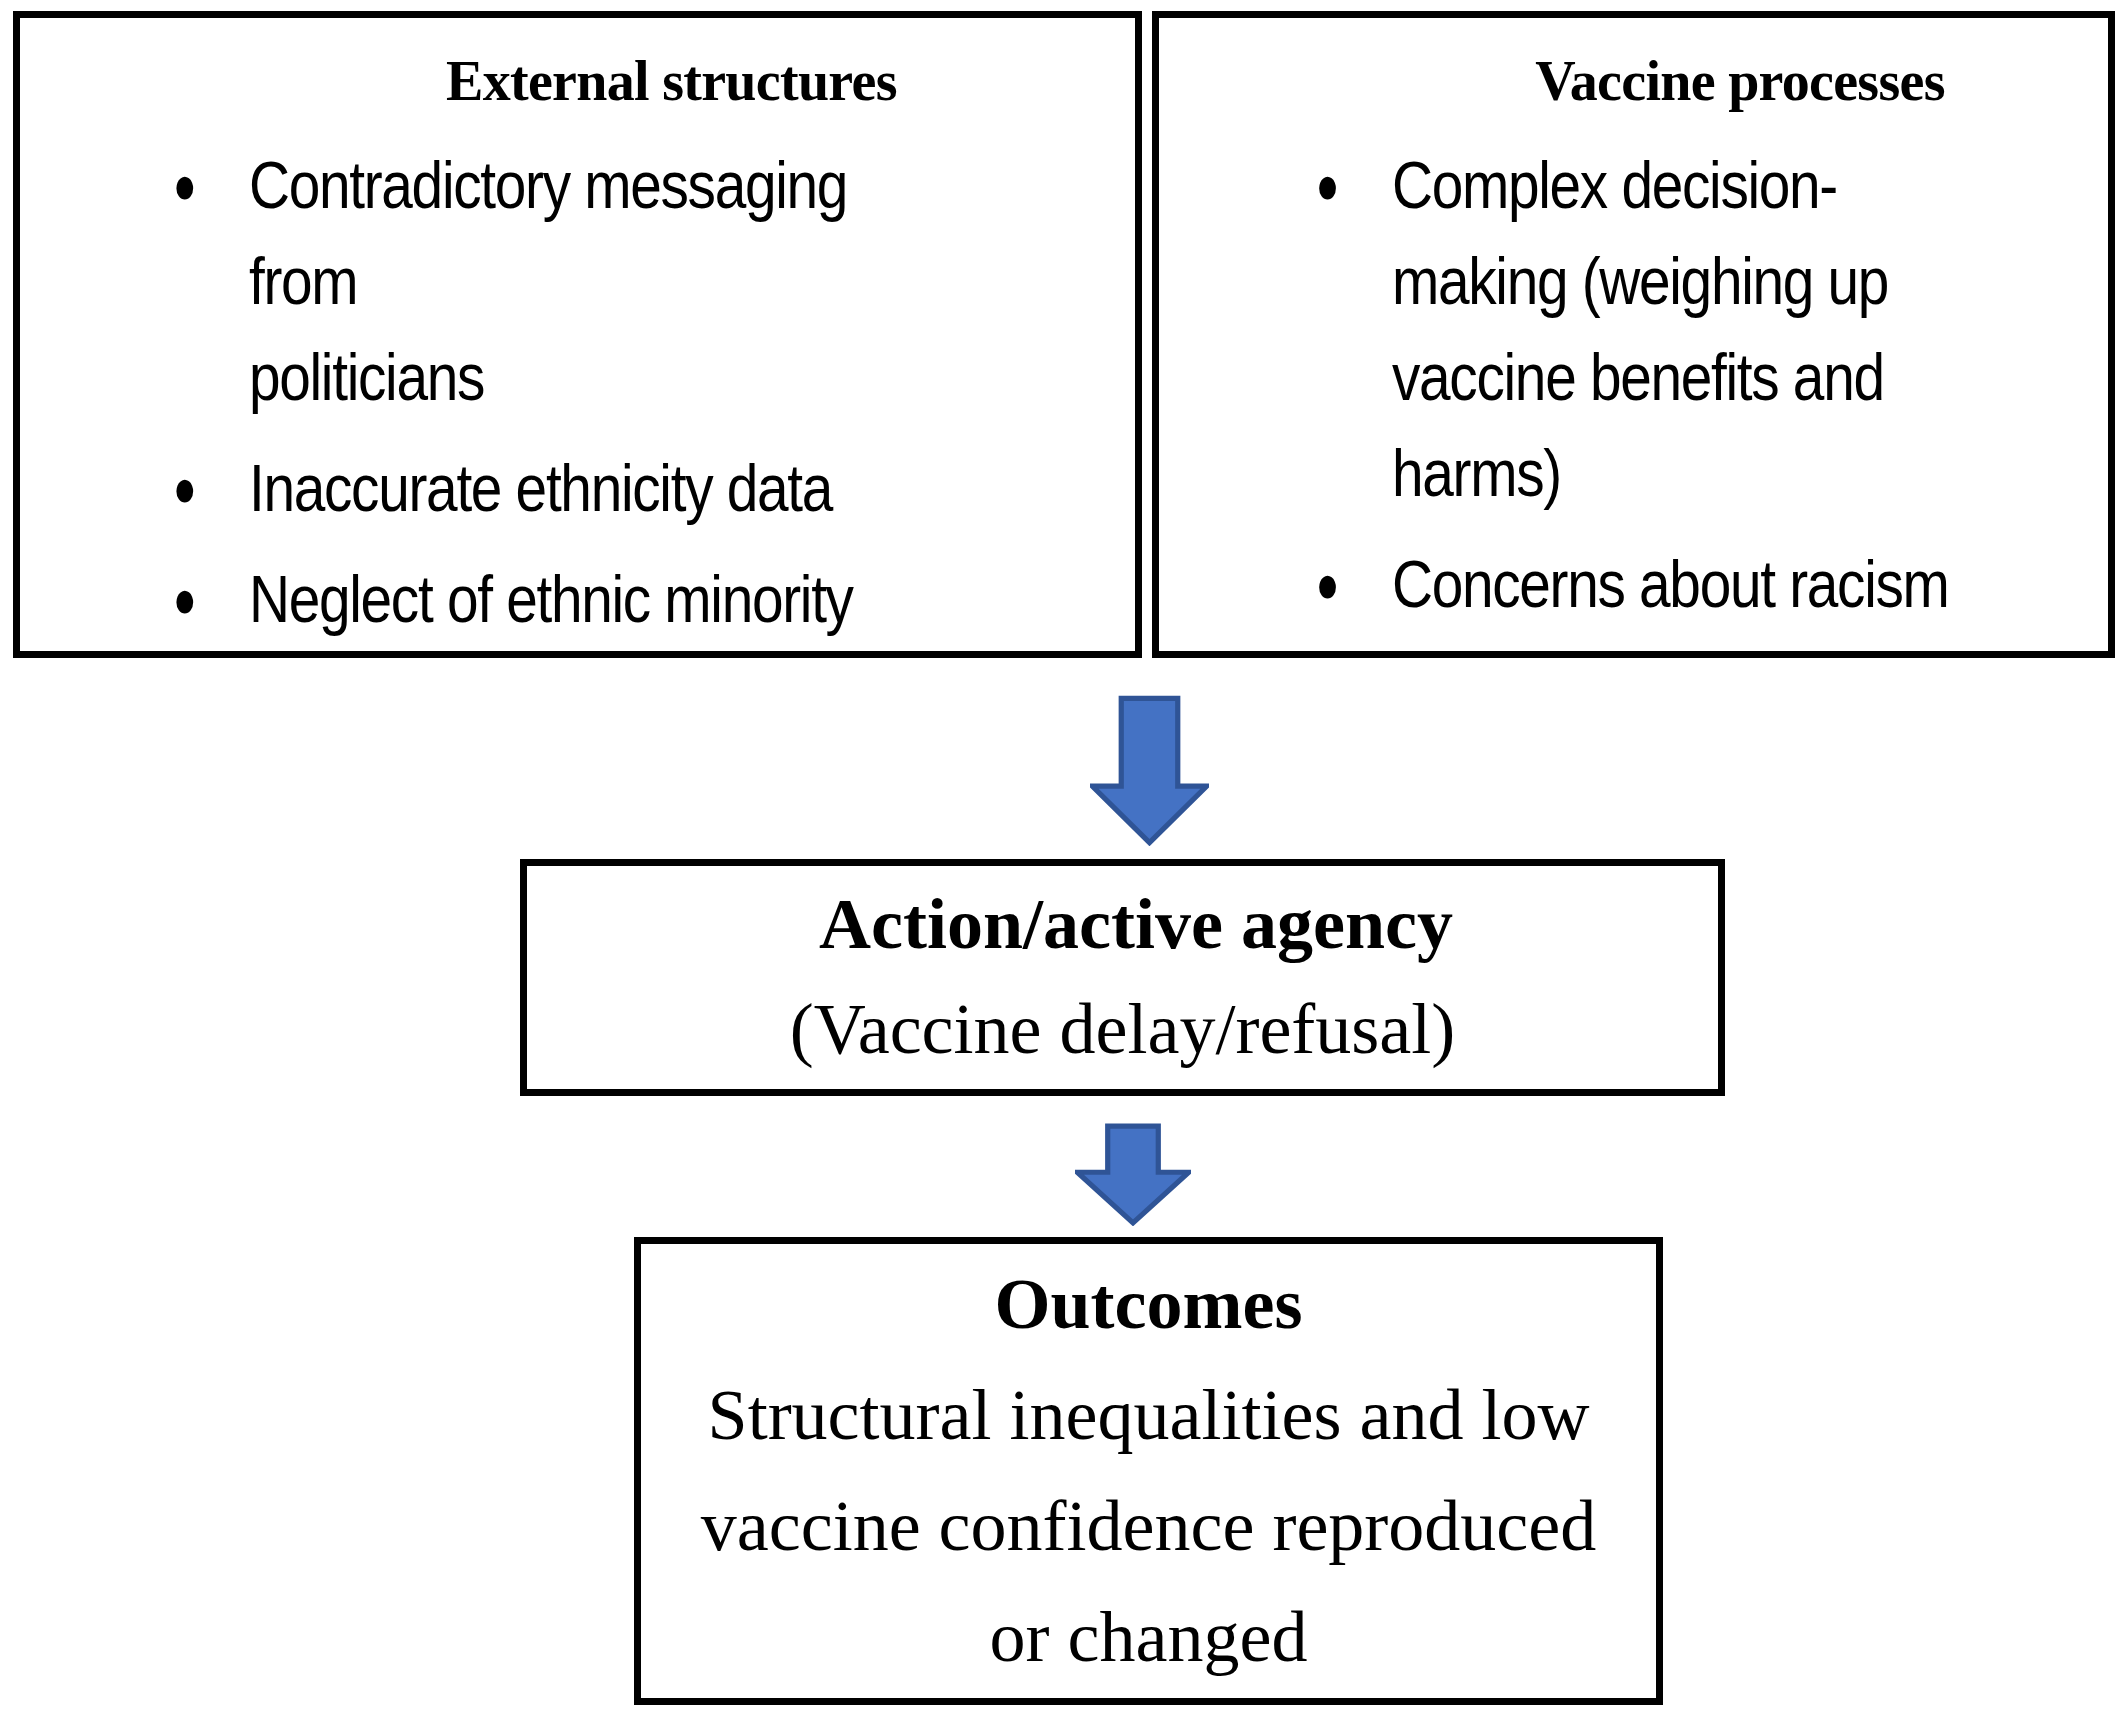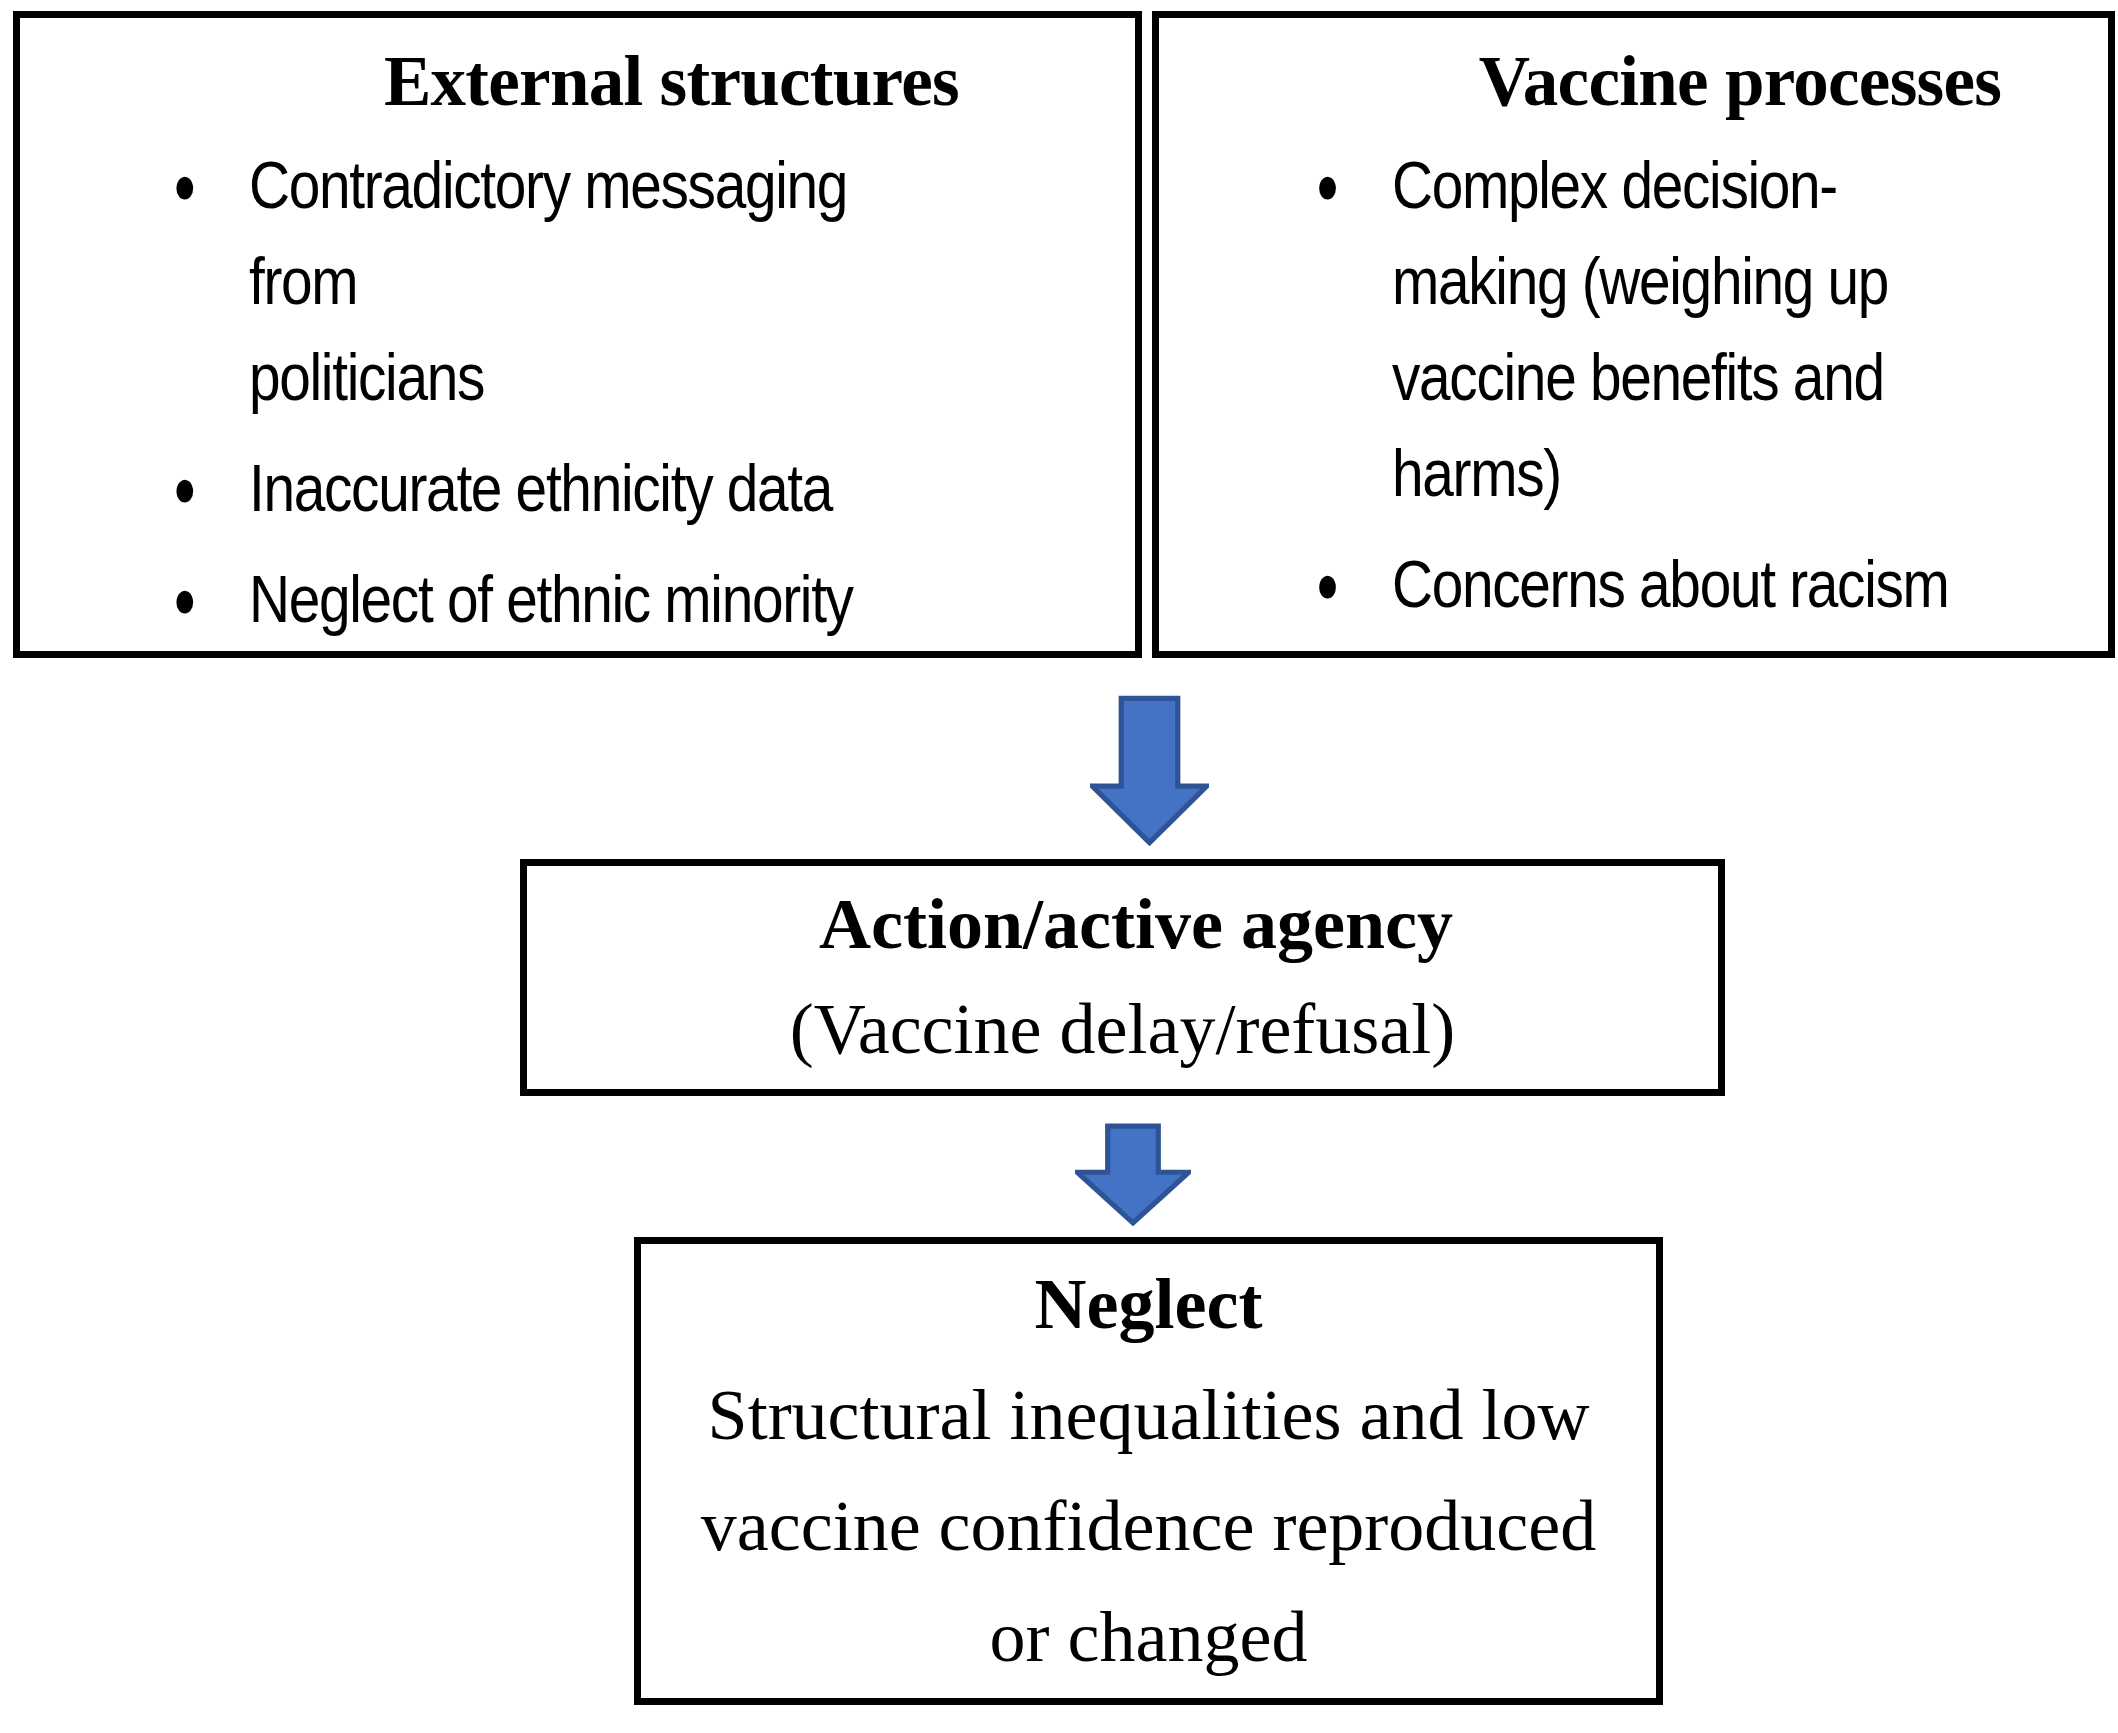--- a/index.html
+++ b/index.html
@@ -25,21 +25,21 @@
   }
   
   .box-external { left: 13.4px;   top: 10.5px; width: 1129px; height: 647px; }
   .box-internal { left: 1152px; top: 10.5px; width: 963px; height: 647px; }
   .factor-inner {
     padding: 22.4px 67px 0 254px;
   }
   .box-internal .factor-inner { padding-right: 45px; padding-left: 258px; }
   .factor-title {
     font-weight: bold;
-    font-size: 71px;
+    font-size: 56px;
     line-height: 82px;
     text-align: center;
     white-space: nowrap;
     letter-spacing: -0.7px;
   }
   .bullet-list {
     margin-top: 15px;
   }
   .bullet-item {
     display: flex;
@@ -164,21 +164,21 @@
   </div>
 
   <div class="arrow arrow-2">
     <svg viewBox="0 0 156 138" xmlns="http://www.w3.org/2000/svg">
       <polygon points="44,4 112,4 112,66 153,66 78,134 3,66 44,66" fill="#4472C4" stroke="#2F5496" stroke-width="7" stroke-linejoin="miter"></polygon>
     </svg>
   </div>
 
   <div class="box box-outcomes">
     <div class="outcomes-inner">
-      <div class="outcomes-title">Neglect</div>
+      <div class="outcomes-title">Outcomes</div>
       <div class="outcomes-body">Structural inequalities and low
 vaccine confidence reproduced
 or changed</div>
     </div>
   </div>
 
 </div>
 
 
 </body></html>

